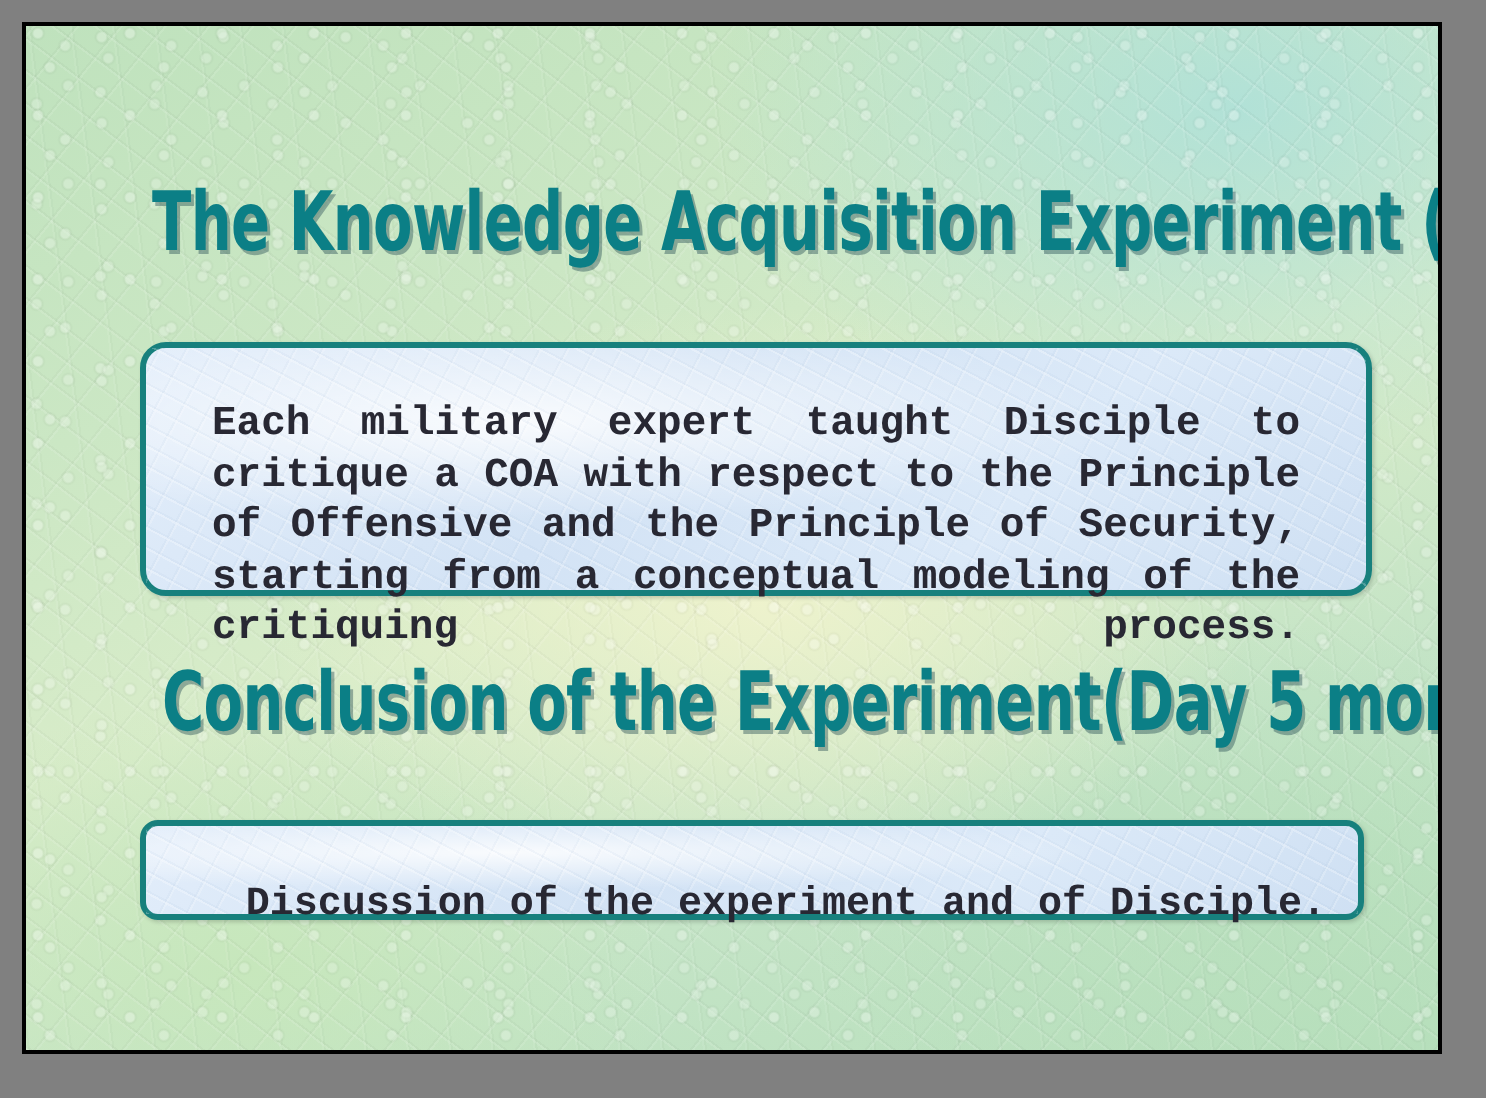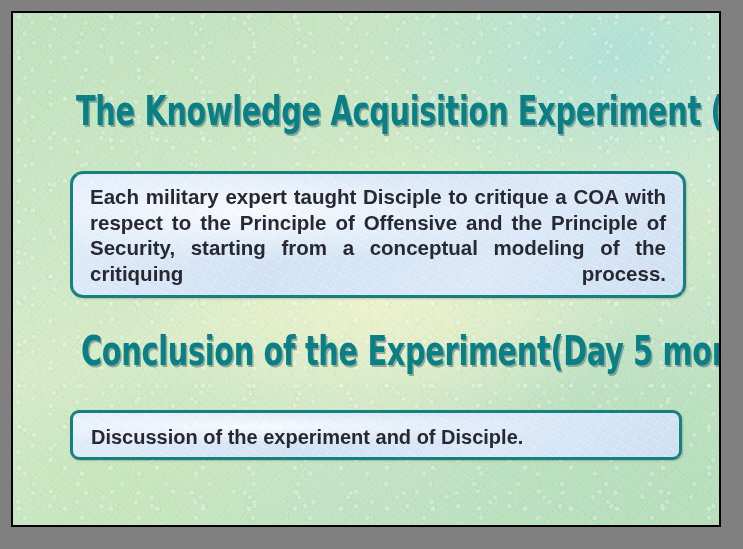--- a/index.html
+++ b/index.html
@@ -126,23 +126,23 @@
   #text-box-conclusion {
     left: 57px;
     top: 397px;
     width: 612px;
     height: 50px;
     border-radius: 9px;
   }
 
   .box-text {
     position: relative;
-    margin: 0;
+    margin: 16px;
     color: #282833;
-    font-family: Liberation Sans, sans-serif;
+    font-family: Liberation Mono, monospace;
     font-weight: 700;
     z-index: 2;
   }
 
   #text-experiment {
     padding: 10px 17px 0 17px;
     font-size: 20.5px;
     line-height: 25.6px;
     text-align: justify;
     text-justify: inter-word;
@@ -150,21 +150,21 @@
   #text-experiment::after {
     content: "";
     display: inline-block;
     width: 100%;
   }
 
   #text-conclusion {
     padding: 12px 0 0 18px;
     font-size: 20px;
     line-height: 24px;
-    text-align: left;
+    text-align: right;
   }
 </style>
 </head>
 <body>
 
 <div id="slide-viewer">
 
   <div id="slide-canvas">
 
     <div id="slide-texture"></div>

